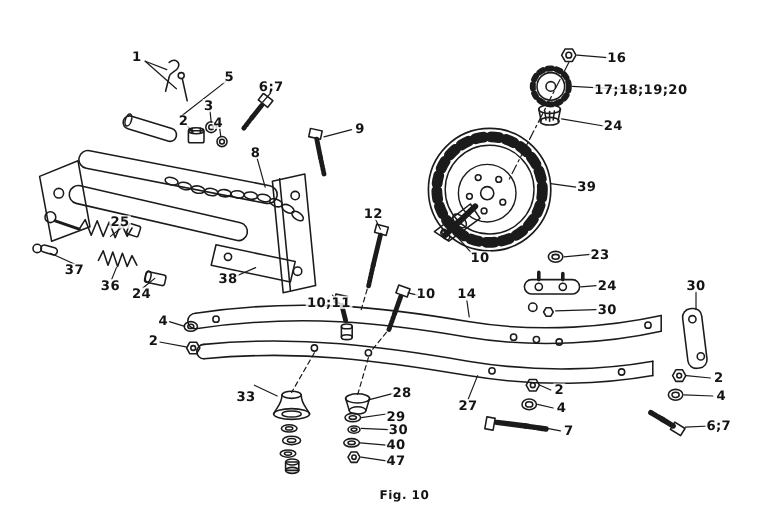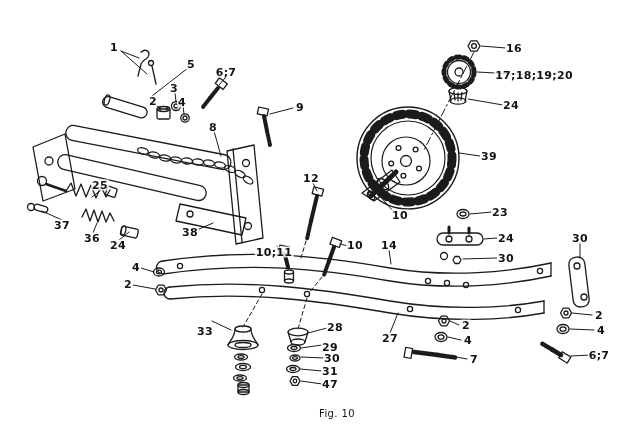--- a/index.html
+++ b/index.html
@@ -8,21 +8,21 @@
     font-family:"DejaVu Sans",sans-serif;overflow:hidden;
   }
   .stage svg{position:absolute;left:0;top:0;}
   .callout{
     position:absolute;transform:translate(-50%,-50%);
     font-size:11px;font-weight:bold;color:#141414;white-space:nowrap;
     letter-spacing:.3px;background:rgba(255,255,255,.8);padding:0 1px;line-height:1;
   }
   .caption{
     position:absolute;transform:translate(-50%,-50%);
-    font-size:10px;font-weight:normal;color:#141414;letter-spacing:.4px;
+    font-size:10px;font-weight:bold;color:#141414;letter-spacing:.4px;
   }
 </style>
 </head>
 <body>
 
 <div class="stage">
 
 <svg width="640" height="437" viewBox="0 0 640 437" fill="none" stroke="#1b1b1b" stroke-width="1.3" stroke-linejoin="round" stroke-linecap="round">
 
   <g>
@@ -332,21 +332,21 @@
   <div class="callout" style="left:62px;top:225px">37</div>
   <div class="callout" style="left:92px;top:238px">36</div>
   <div class="callout" style="left:118px;top:245px">24</div>
   <div class="callout" style="left:190px;top:232px">38</div>
   <div class="callout" style="left:136px;top:267px">4</div>
   <div class="callout" style="left:128px;top:284px">2</div>
   <div class="callout" style="left:205px;top:331px">33</div>
   <div class="callout" style="left:335px;top:327px">28</div>
   <div class="callout" style="left:330px;top:347px">29</div>
   <div class="callout" style="left:332px;top:358px">30</div>
-  <div class="callout" style="left:330px;top:371px">31</div>
+  <div class="callout" style="left:330px;top:371px">40</div>
   <div class="callout" style="left:330px;top:384px">47</div>
   <div class="callout" style="left:390px;top:338px">27</div>
   <div class="callout" style="left:466px;top:325px">2</div>
   <div class="callout" style="left:468px;top:340px">4</div>
   <div class="callout" style="left:474px;top:359px">7</div>
   <div class="callout" style="left:599px;top:315px">2</div>
   <div class="callout" style="left:601px;top:330px">4</div>
   <div class="callout" style="left:599px;top:355px">6;7</div>
 
   <div class="caption" style="left:337px;top:413px">Fig. 10</div>

